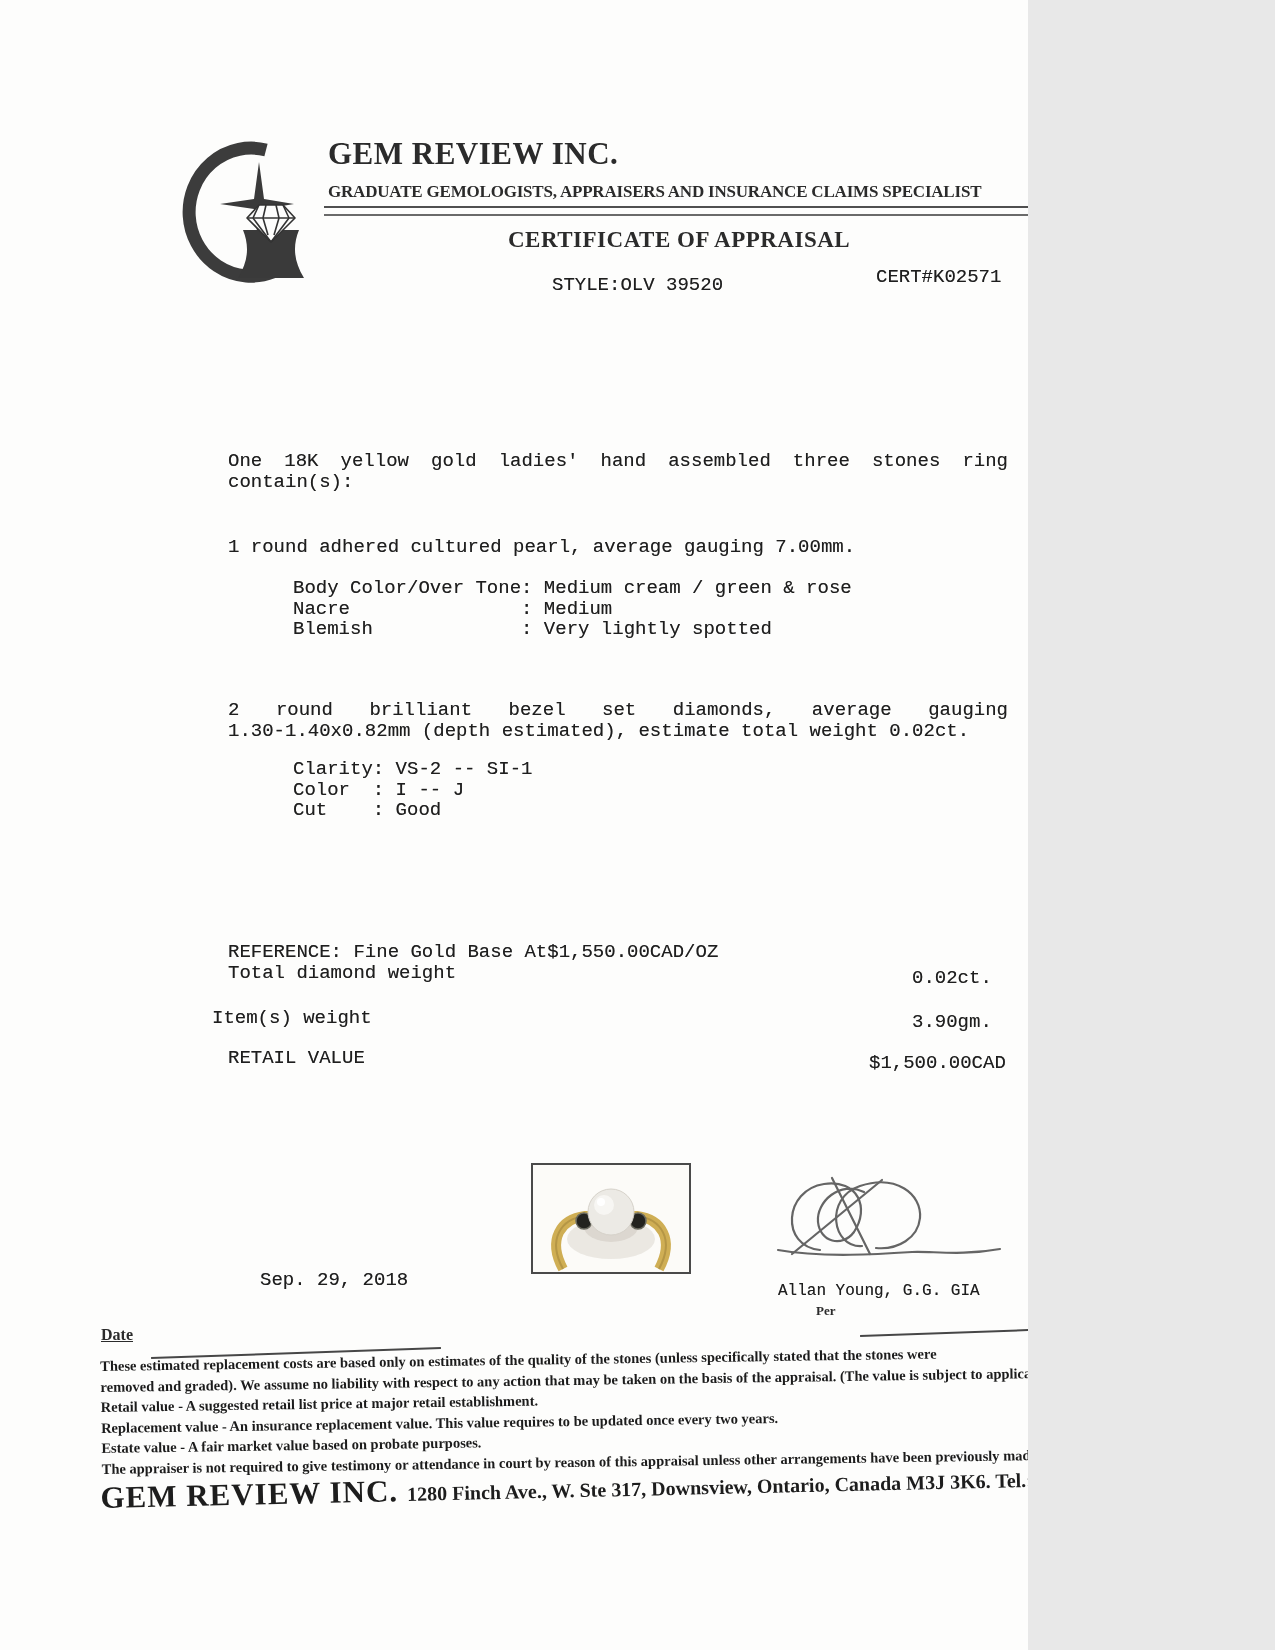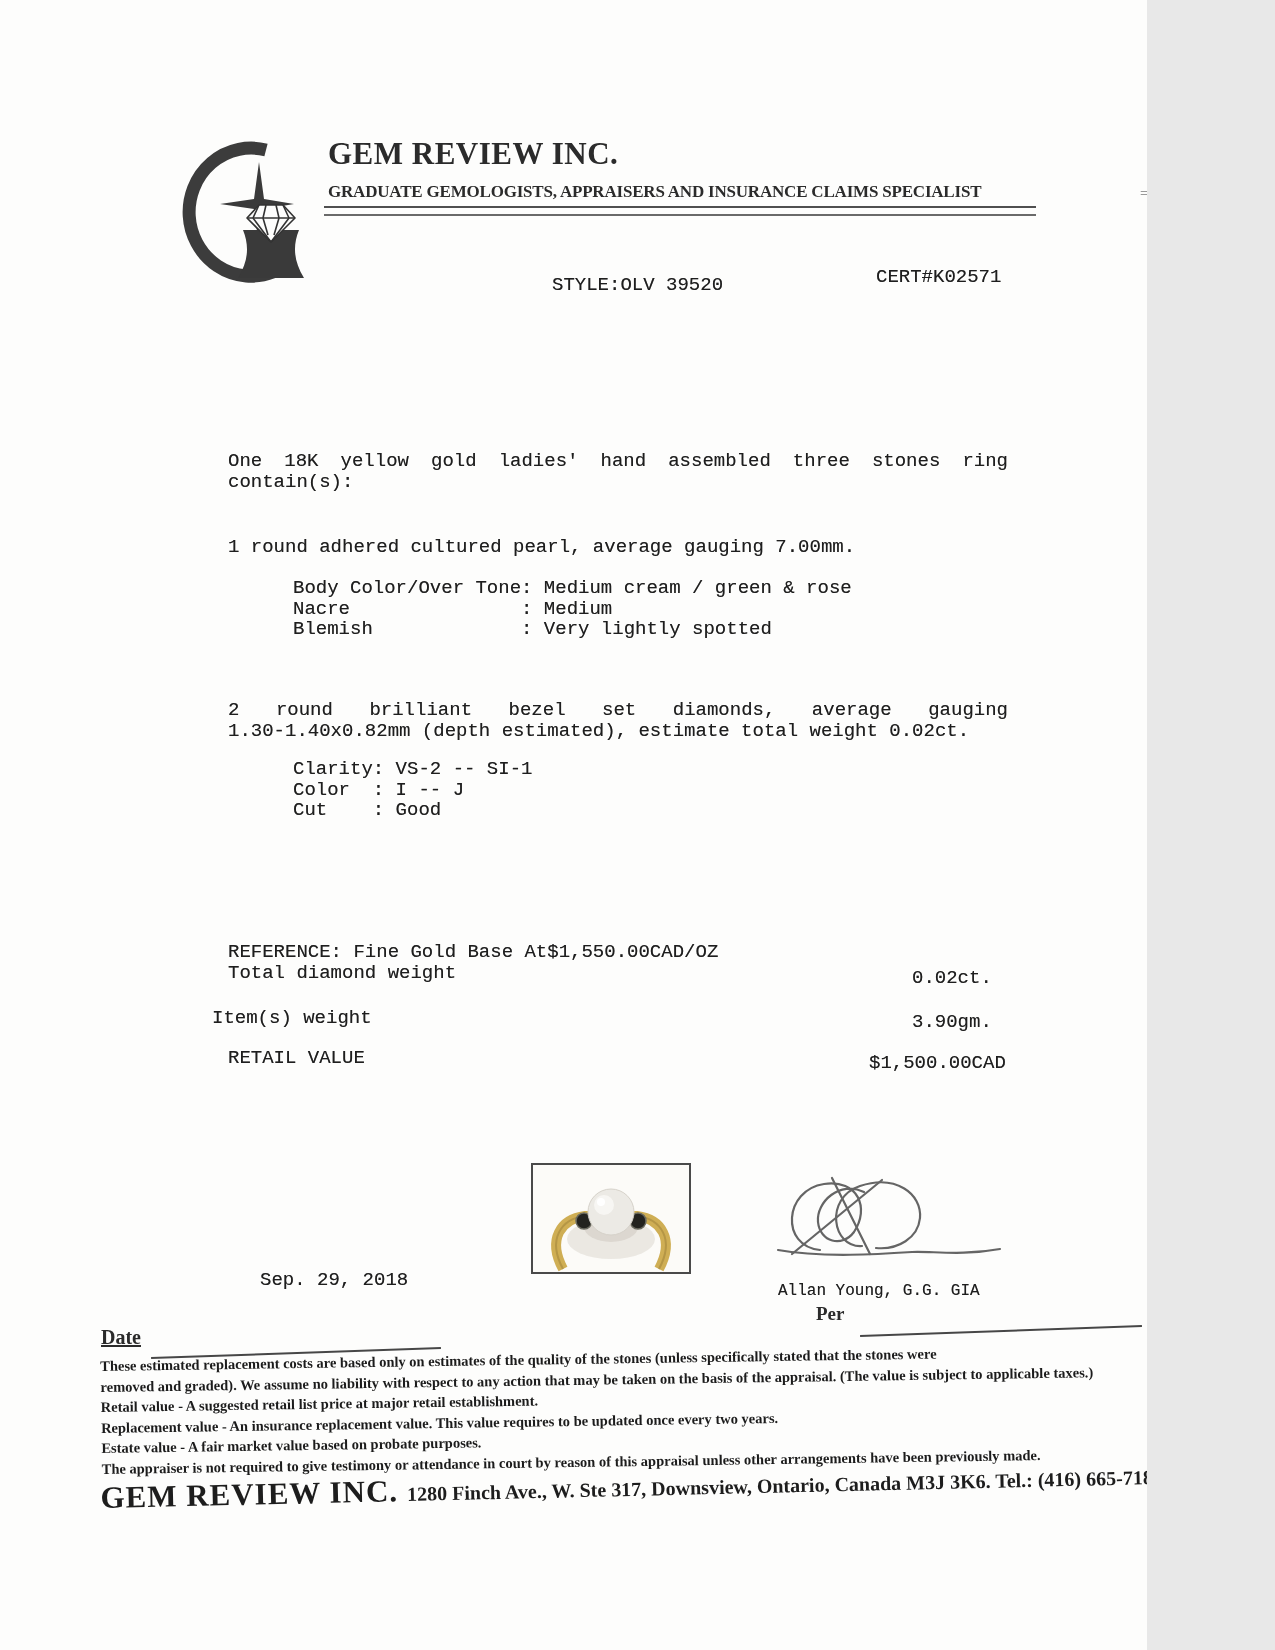--- a/index.html
+++ b/index.html
@@ -1,18 +1,18 @@
 <!DOCTYPE html>
 <html><head>
 <meta charset="utf-8">
 <style>
   html,body{margin:0;padding:0;background:#e8e8e8;}
   .page{
     position:relative;
-    width:1147px;height:1650px;
+    width:1028px;height:1650px;
     background:#fdfdfc;
     overflow:hidden;
     font-family:"Liberation Serif", serif;
     color:#1f1f1f;
   }
   .abs{position:absolute;}
   .mono{
     font-family:"Liberation Mono","DejaVu Sans Mono",monospace;
     font-size:19px;
     color:#1e1e1e;
@@ -50,22 +50,22 @@
     white-space:nowrap;
   }
   .footer-company{font-size:31px;font-weight:bold;letter-spacing:1px;color:#1d1d1d;}
   .footer-address{font-size:20px;font-weight:bold;color:#1d1d1d;}
   .ring-frame{
     width:160px;height:111px;
     border:2px solid #4a4a4a;
     background:#fcfbf8;
     box-sizing:border-box;
   }
-  .sig-label{font-size:19px;}
-  .date-big{font-size:20px;text-decoration:underline;}
+  .sig-label{font-size:13px;}
+  .date-big{font-size:16px;text-decoration:underline;}
 </style>
 </head>
 <body>
 
 <div class="page">
 
   <div class="abs" style="left:163px;top:128px;width:150px;height:162px;">
     <svg width="150" height="162" viewBox="0 0 150 162">
 
       <path d="M 103 22 A 62 64 0 1 0 110 144" fill="none" stroke="#3c3c3c" stroke-width="13"></path>
@@ -81,20 +81,21 @@
         <path d="M 90 90 L 108 114 M 126 90 L 108 114 M 100 90 L 105 107 M 116 90 L 111 107" fill="none"></path>
       </g>
     </svg>
   </div>
 
   <div class="abs serif-bold company-name" style="left:328px;top:136px;">GEM REVIEW INC.</div>
   <div class="abs serif-bold tagline" style="left:328px;top:182px;">GRADUATE GEMOLOGISTS, APPRAISERS AND INSURANCE CLAIMS SPECIALIST</div>
   <div class="abs double-rule" style="left:324px;top:206px;"></div>
   <div class="abs artifact" style="left:1140px;top:186px;">=</div>
 
+  <div class="abs serif-bold cert-title" style="left:508px;top:227px;">CERTIFICATE OF APPRAISAL</div>
   <div class="abs mono" style="left:552px;top:274px;">STYLE:OLV 39520</div>
   <div class="abs mono" style="left:876px;top:266px;">CERT#K02571</div>
 
   <div class="abs mono justify-line" style="left:228px;top:450px;width:780px;">One 18K yellow gold ladies' hand assembled three stones ring</div>
   <div class="abs mono" style="left:228px;top:471px;">contain(s):</div>
 
   <div class="abs mono" style="left:228px;top:536px;">1 round adhered cultured pearl, average gauging 7.00mm.</div>
 
   <div class="abs" style="left:293px;top:578px;">
     <div class="mono mono-pre">Body Color/Over Tone: Medium cream / green &amp; rose</div>

